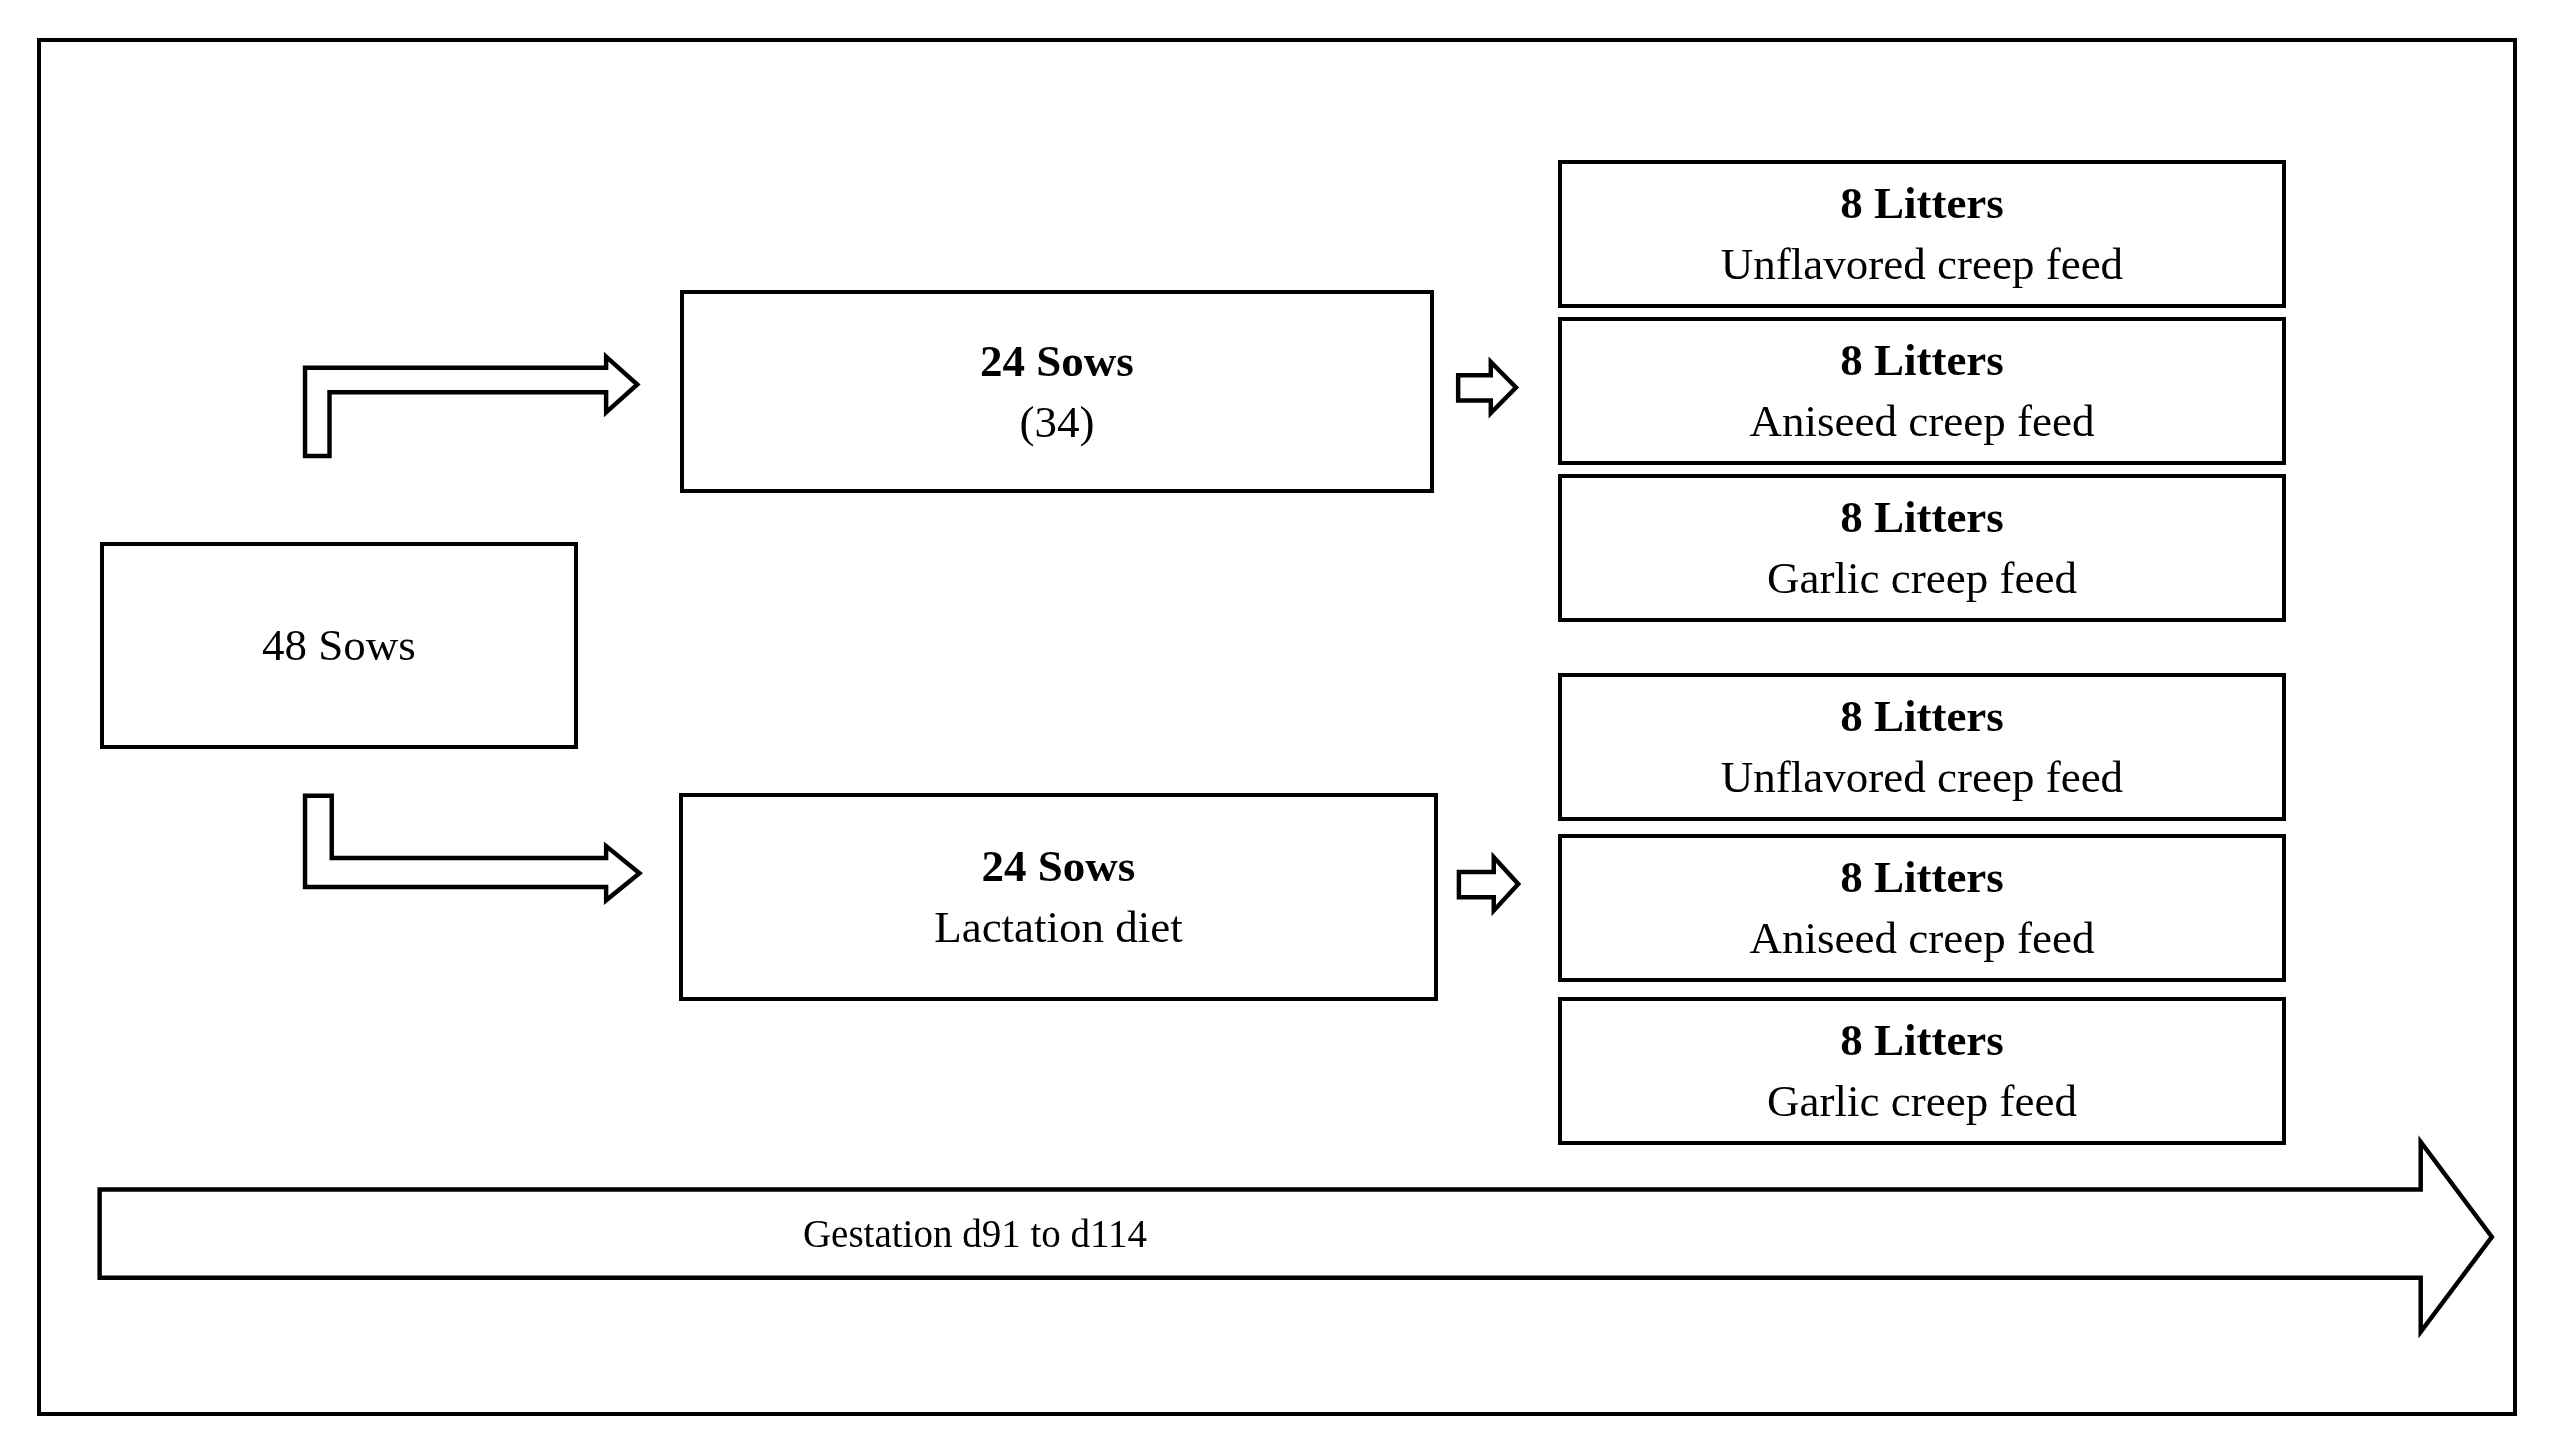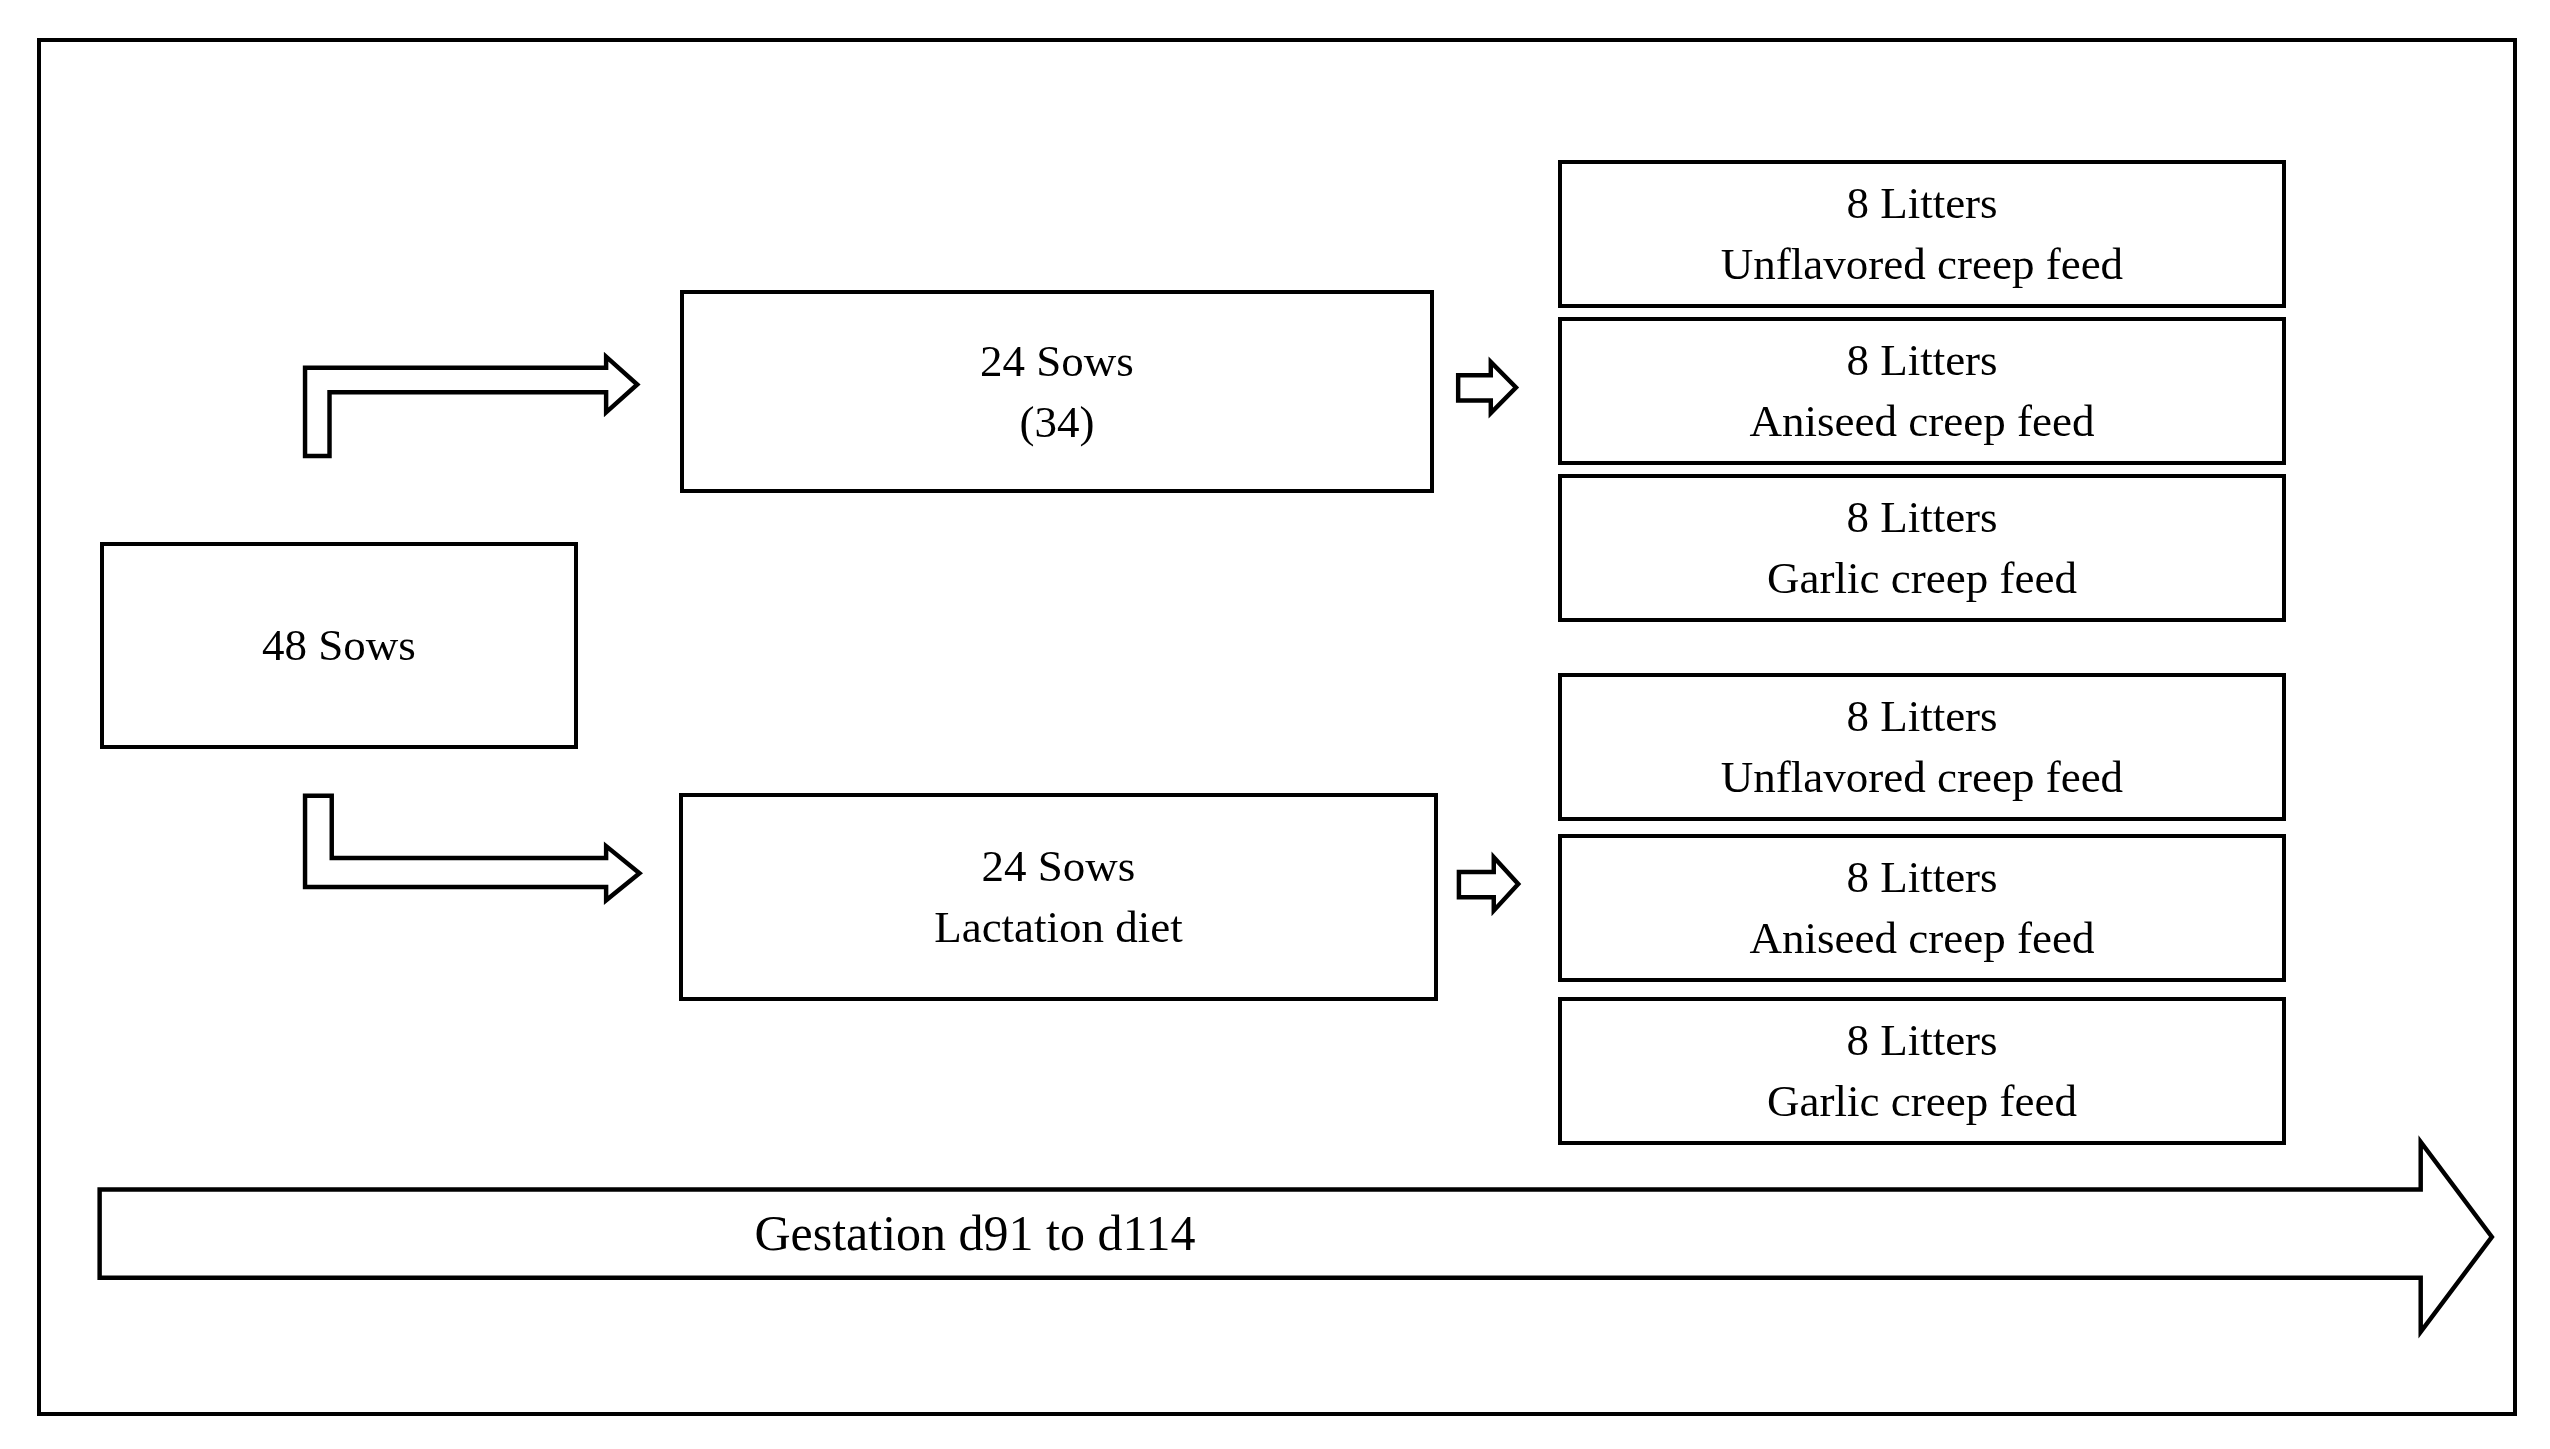--- a/index.html
+++ b/index.html
@@ -14,26 +14,26 @@
     position:absolute;left:37px;top:38px;width:2480px;height:1378px;
     border:4.5px solid #000;box-sizing:border-box;background:#fff;
   }
   .arrow-layer{position:absolute;left:0;top:0;width:2550px;height:1449px;}
   .arrow-layer polygon{fill:#ffffff;stroke:#000000;stroke-width:6;stroke-linejoin:miter;}
   .box{
     position:absolute;box-sizing:border-box;border:4.5px solid #000;background:#fff;
     display:flex;flex-direction:column;align-items:center;justify-content:center;
     text-align:center;font-size:45px;line-height:61px;
   }
-  .box .b{font-weight:normal;}
+  .box .b{font-weight:bold;}
   .litter{left:1558px;width:728px;height:148px;}
   .tl-label{
     position:absolute;top:1203px;height:61px;line-height:61px;
     transform:translateX(-50%);white-space:nowrap;
-    font-size:50px;text-align:center;
+    font-size:39px;text-align:center;
   }
 </style>
 </head>
 <body>
 
 <div class="stage">
 
   <div class="frame"></div>
 
   <svg class="arrow-layer" viewBox="0 0 3438 1954">

